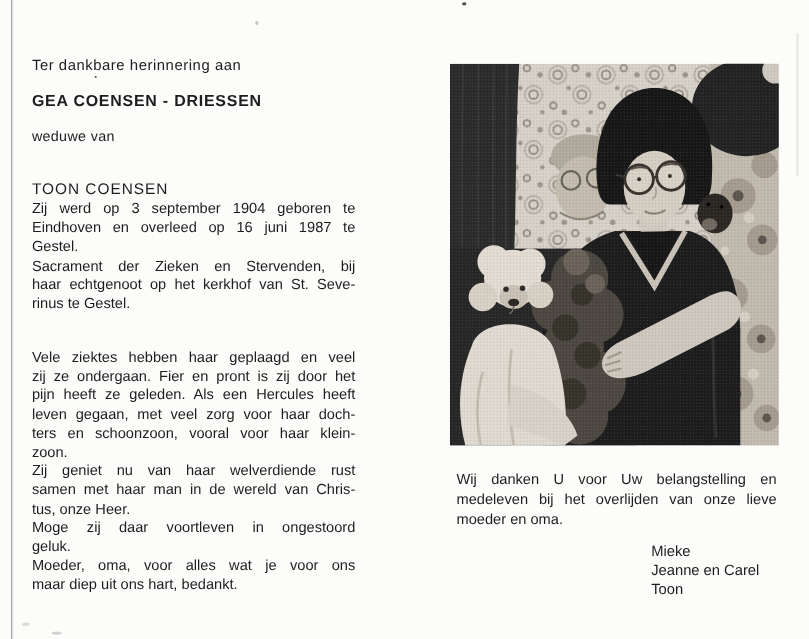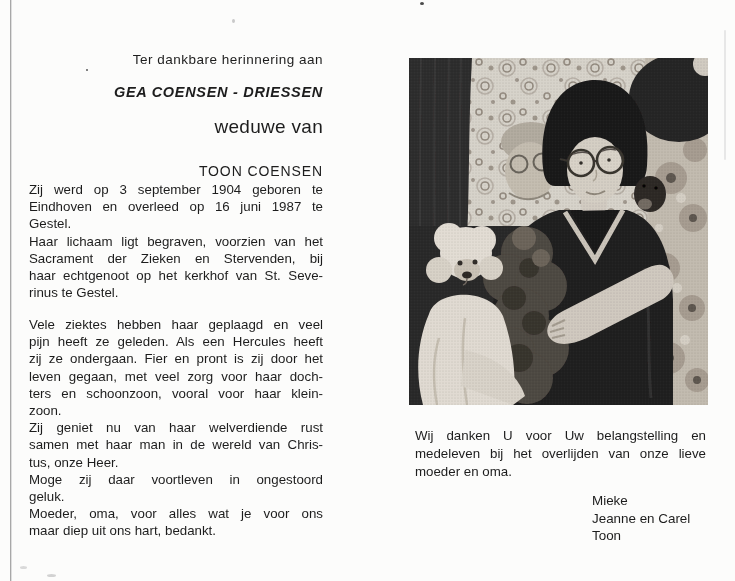--- a/index.html
+++ b/index.html
@@ -7,24 +7,24 @@
     width:735px;height:581px;position:relative;overflow:hidden;
     background:#fcfcfb;
     font-family:"Liberation Sans","DejaVu Sans",sans-serif;
     color:#1d1d1d;
   }
   .abs{position:absolute;}
   
   #scan-edge{left:10px;top:0;width:1px;height:581px;background:#a8a8a8;}
   #scan-edge-soft{left:11px;top:0;width:1px;height:581px;background:#dedede;}
   
-  .heading{left:29px;width:294px;text-align:right;white-space:nowrap;}
+  .heading{left:29px;width:294px;text-align:left;white-space:nowrap;}
   #intro-line{top:52px;font-size:13.5px;letter-spacing:0.5px;}
-  #deceased-name{top:84px;font-size:14.5px;font-weight:bold;letter-spacing:0.7px;font-style:italic;}
-  #relation-line{top:116px;font-size:19px;letter-spacing:0.3px;}
+  #deceased-name{top:84px;font-size:14.5px;font-weight:bold;letter-spacing:0.7px;}
+  #relation-line{top:116px;font-size:13px;letter-spacing:0.3px;}
   #spouse-name{top:163px;font-size:14px;letter-spacing:0.9px;}
   
   .para{left:29px;width:294px;}
   #para-1{top:181px;}
   #para-2{top:316px;}
   .line{
     font-size:13.3px;line-height:17.2px;
     text-align:justify;text-align-last:left;text-justify:inter-word;
   }
   .line.justify{text-align-last:justify;}
@@ -60,29 +60,28 @@
 
 <div class="abs heading" id="intro-line">Ter dankbare herinnering aan</div>
 <div class="abs heading" id="deceased-name">GEA COENSEN - DRIESSEN</div>
 <div class="abs heading" id="relation-line">weduwe van</div>
 <div class="abs heading" id="spouse-name">TOON COENSEN</div>
 
 <div class="abs para" id="para-1">
     <div class="line justify">Zij werd op 3 september 1904 geboren te</div>
     <div class="line justify">Eindhoven en overleed op 16 juni 1987 te</div>
     <div class="line">Gestel.</div>
-    <div class="line justify">Haar lichaam ligt begraven, voorzien van het</div>
     <div class="line justify">Sacrament der Zieken en Stervenden, bij</div>
     <div class="line justify">haar echtgenoot op het kerkhof van St. Seve-</div>
     <div class="line">rinus te Gestel.</div>
   </div>
 <div class="abs para" id="para-2">
     <div class="line justify">Vele ziektes hebben haar geplaagd en veel</div>
+    <div class="line justify">zij ze ondergaan. Fier en pront is zij door het</div>
     <div class="line justify">pijn heeft ze geleden. Als een Hercules heeft</div>
-    <div class="line justify">zij ze ondergaan. Fier en pront is zij door het</div>
     <div class="line justify">leven gegaan, met veel zorg voor haar doch-</div>
     <div class="line justify">ters en schoonzoon, vooral voor haar klein-</div>
     <div class="line">zoon.</div>
     <div class="line justify">Zij geniet nu van haar welverdiende rust</div>
     <div class="line justify">samen met haar man in de wereld van Chris-</div>
     <div class="line">tus, onze Heer.</div>
     <div class="line justify">Moge zij daar voortleven in ongestoord</div>
     <div class="line">geluk.</div>
     <div class="line justify">Moeder, oma, voor alles wat je voor ons</div>
     <div class="line">maar diep uit ons hart, bedankt.</div>

